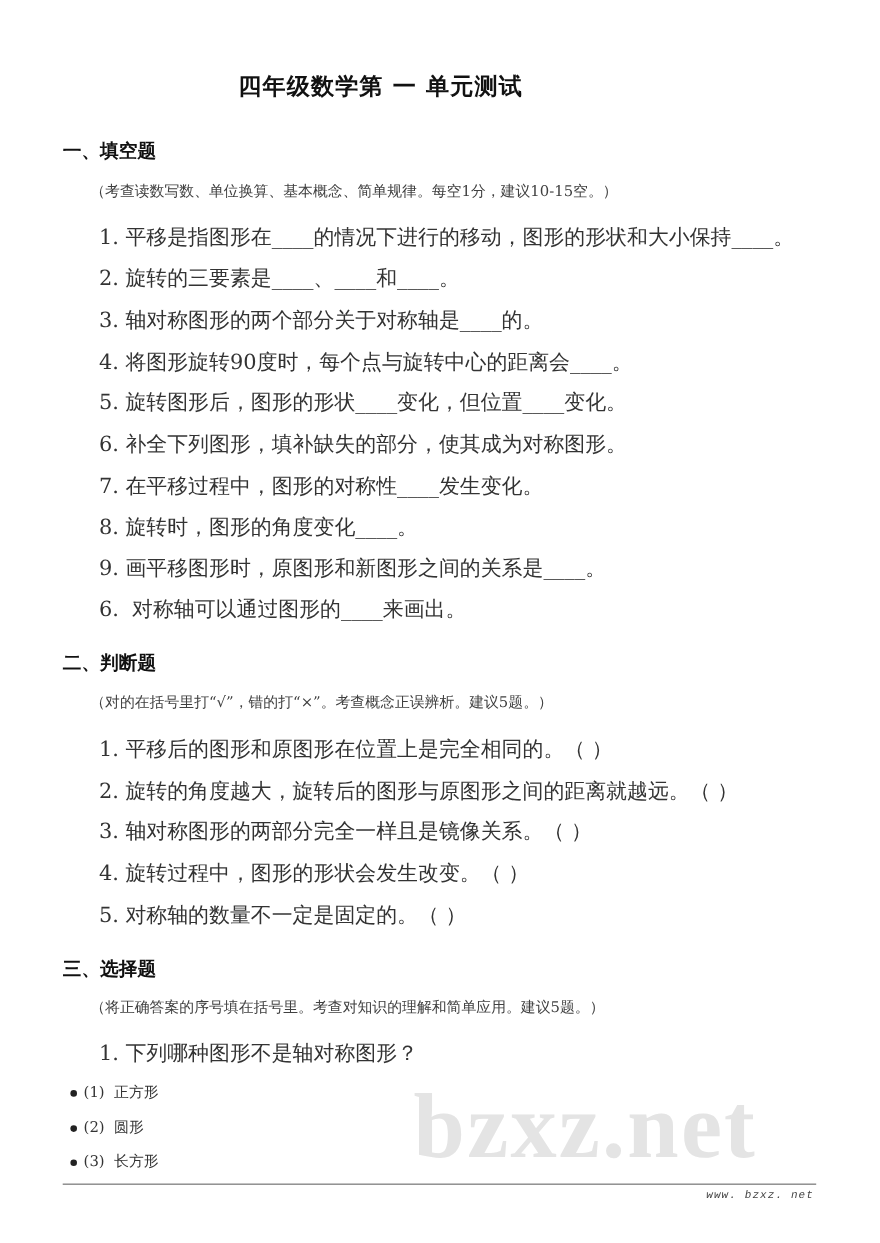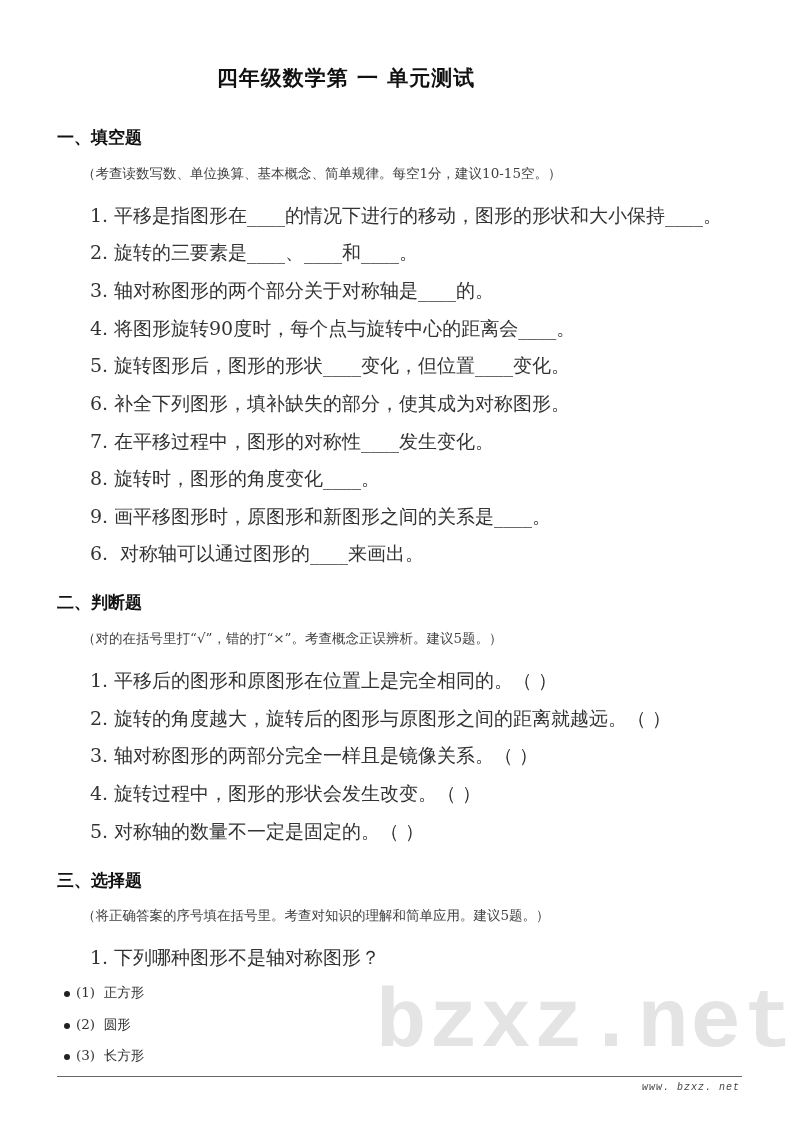--- a/index.html
+++ b/index.html
@@ -46,21 +46,21 @@
     position: absolute; left: 57px; top: 1076px; width: 685px; height: 1px;
     background: #666;
   }
   .footer-url {
     position: absolute; right: 60px; top: 1082px;
     font-family: Liberation Mono, monospace;
     font-style: italic; font-size: 10px; color: #444; letter-spacing: 1px;
   }
   .watermark {
     position: absolute; left: 376px; top: 976px;
-    font-family: Liberation Mono, monospace;
+    font-family: Liberation Serif, serif;
     font-weight: bold; font-size: 84px; color: #e4e4e4;
     letter-spacing: 2px;
   }
 </style>
 </head>
 <body>
 
 <div class="page-title">四年级数学第 一 单元测试</div>
 
 <div class="section-heading" style="top:126px">一、填空题</div>

